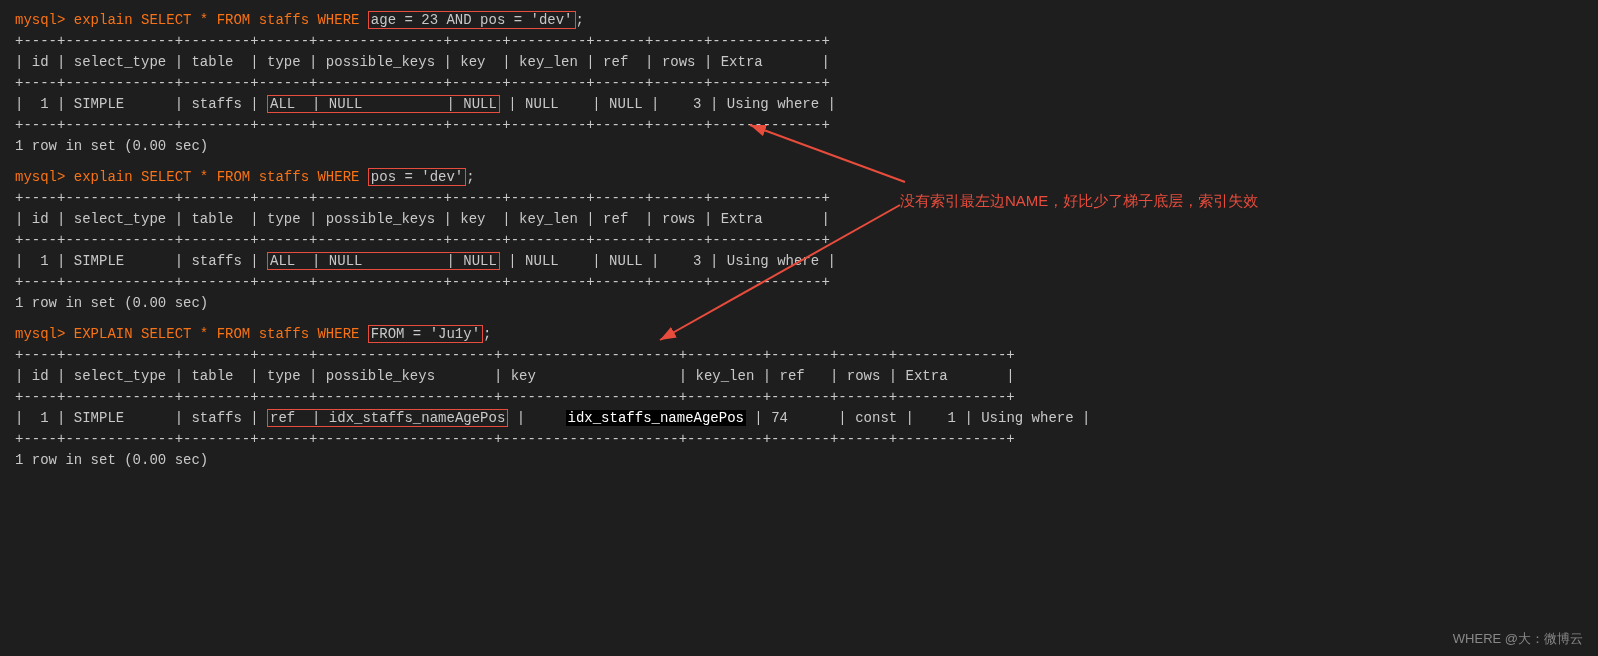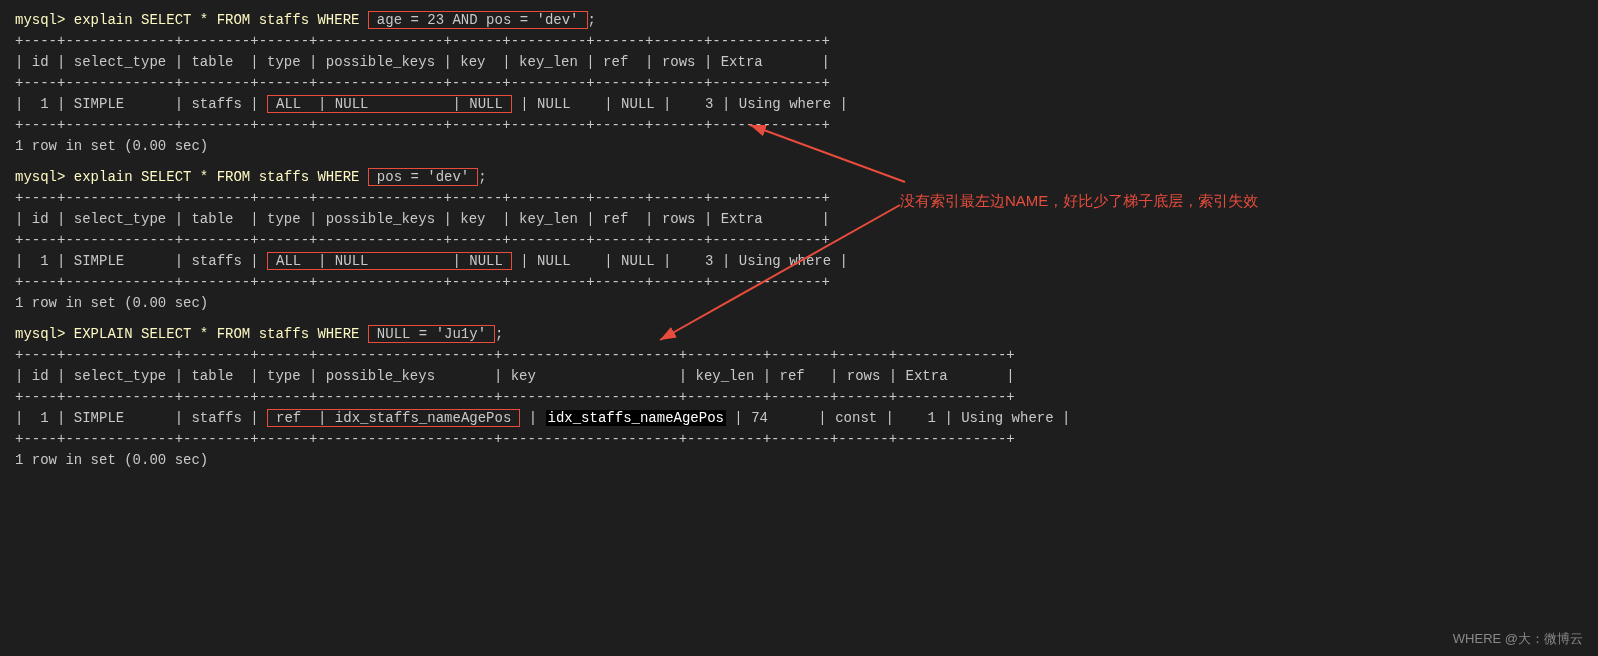--- a/index.html
+++ b/index.html
@@ -19,32 +19,33 @@
       width: 100%;
       min-height: 656px;
       position: relative;
     }
     .line {
       white-space: pre;
       line-height: 1.5;
       color: #c8c8c8;
     }
     .prompt {
-      color: #fef9c3;
+      color: #f97316;
     }
     .highlight-box {
       display: inline;
       border: 1.5px solid #e74c3c;
-      padding: 0 8px;
+      padding: 0 2px;
     }
     .black-bg {
       background: #000;
       color: #fff;
       display: inline;
       padding: 0 2px;
+      margin-left: 32px;
     }
     .annotation {
       position: absolute;
       color: #e74c3c;
       font-family: 'Microsoft YaHei', Arial, sans-serif;
       font-size: 15px;
       white-space: nowrap;
     }
     .arrow-svg {
       position: absolute;
@@ -94,21 +95,21 @@
   <div class="divider-line">+----+-------------+--------+------+---------------+------+---------+------+------+-------------+</div>
 
   <div class="line">|  1 | SIMPLE      | staffs | <span class="highlight-box">ALL  | NULL          | NULL</span> | NULL    | NULL |    3 | Using where |</div>
 
   <div class="divider-line">+----+-------------+--------+------+---------------+------+---------+------+------+-------------+</div>
 
   <div class="line">1 row in set (0.00 sec)</div>
 
   <div style="height:10px"></div>
 
-  <div class="line"><span class="prompt">mysql&gt; EXPLAIN SELECT * FROM staffs WHERE </span><span class="highlight-box">NULL = 'Ju1y'</span>;</div>
+  <div class="line"><span class="prompt">mysql&gt; EXPLAIN SELECT * FROM staffs WHERE </span><span class="highlight-box">FROM = 'Ju1y'</span>;</div>
 
   <div class="divider-line">+----+-------------+--------+------+---------------------+---------------------+---------+-------+------+-------------+</div>
 
   <div class="line">| id | select_type | table  | type | possible_keys       | key                 | key_len | ref   | rows | Extra       |</div>
 
   <div class="divider-line">+----+-------------+--------+------+---------------------+---------------------+---------+-------+------+-------------+</div>
 
   <div class="line">|  1 | SIMPLE      | staffs | <span class="highlight-box">ref  | idx_staffs_nameAgePos</span> | <span class="black-bg">idx_staffs_nameAgePos</span> | 74      | const |    1 | Using where |</div>
 
   <div class="divider-line">+----+-------------+--------+------+---------------------+---------------------+---------+-------+------+-------------+</div>

